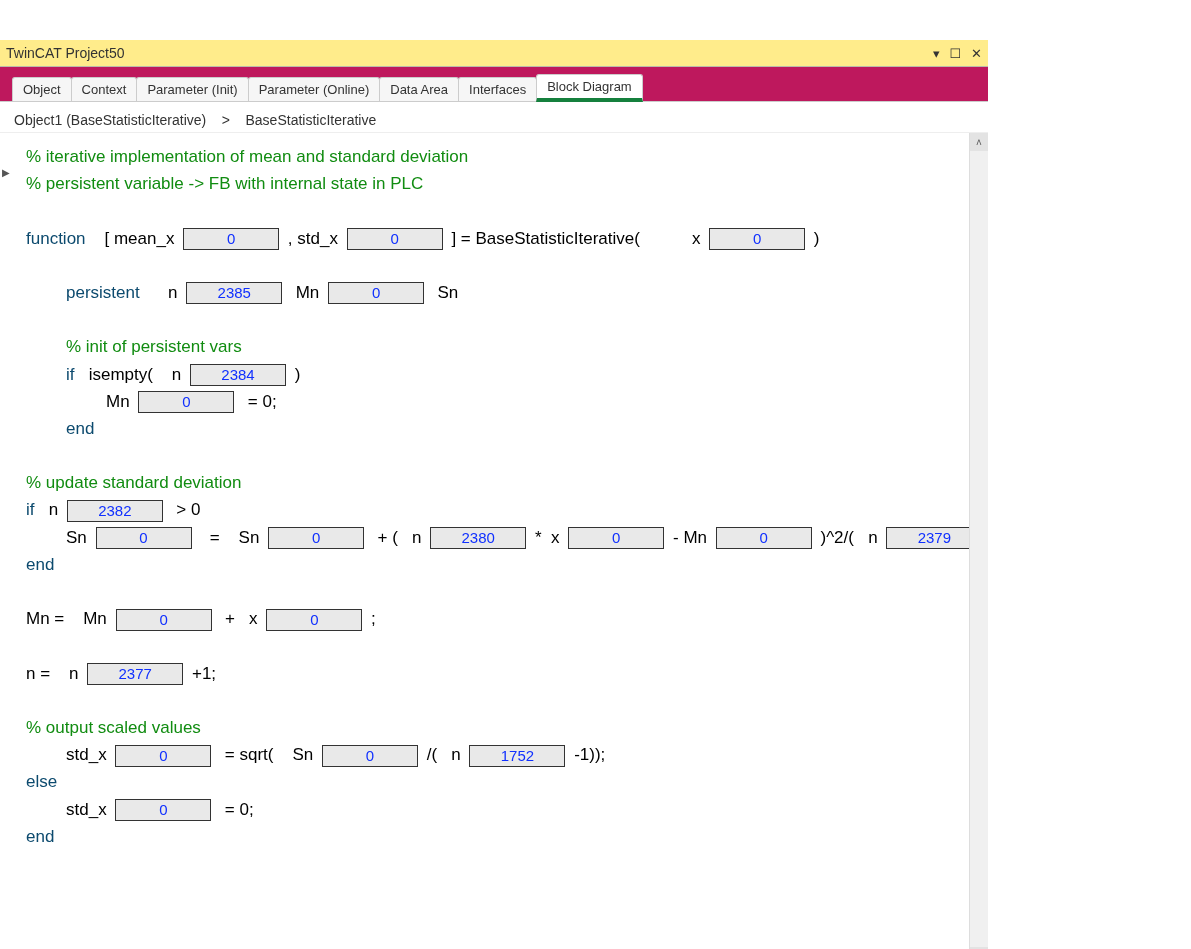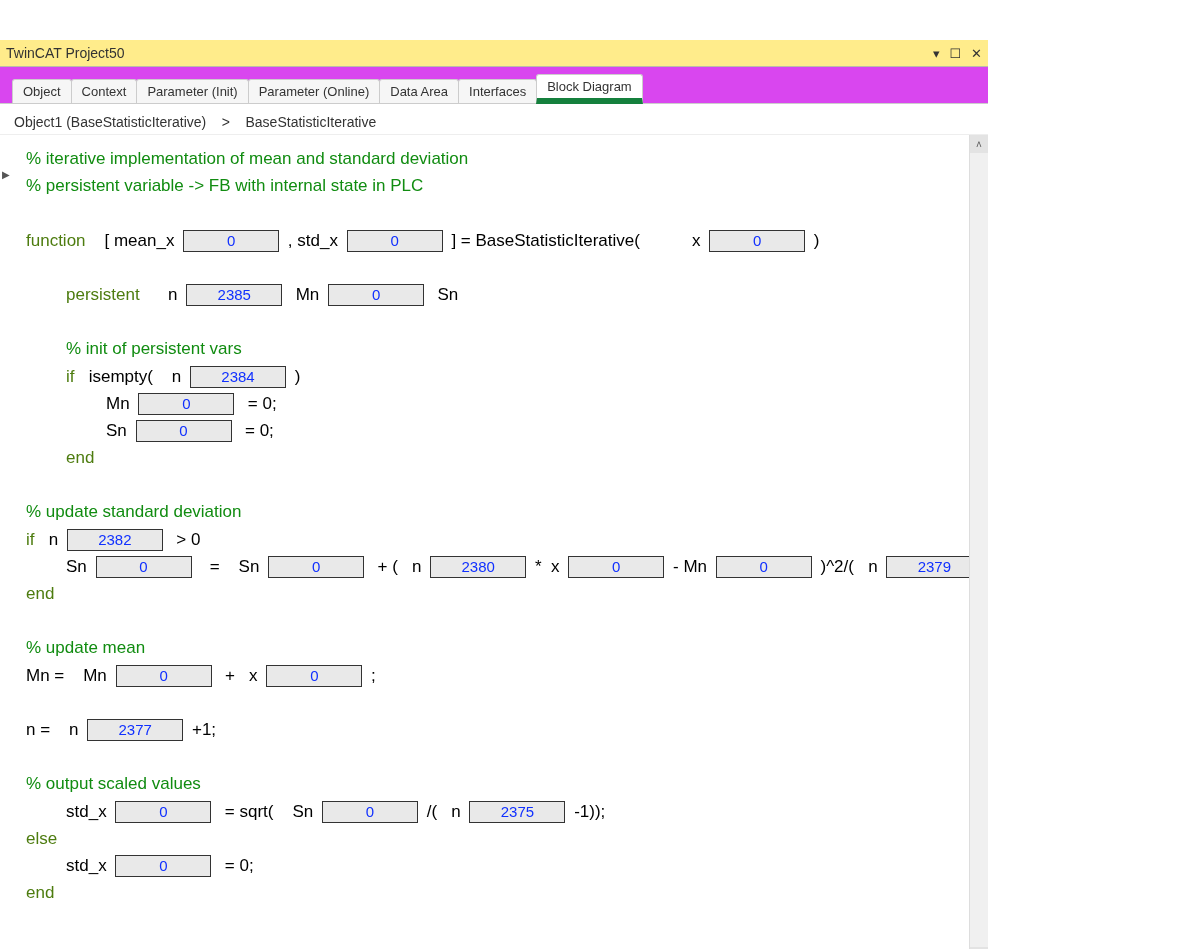--- a/index.html
+++ b/index.html
@@ -40,38 +40,38 @@
   .titlebar .win-controls .icon {
     font-size: 13px;
     color: #333;
     cursor: pointer;
   }
   .tabs {
     display: flex;
     align-items: flex-end;
     border-bottom: 1px solid #ccc;
     padding: 6px 6px 0 12px;
-    background: #d946ef;
+    background: #be185d;
   }
   .tab {
     border: 1px solid #ccc;
     border-bottom: none;
     padding: 4px 10px;
     margin-right: -1px;
     background: #f6f6f6;
     font-size: 13px;
     color: #333;
     cursor: pointer;
     border-top-left-radius: 3px;
     border-top-right-radius: 3px;
   }
   .tab.active {
     background: #fff;
     font-weight: normal;
-    border-bottom: 6px solid #15803d;
+    border-bottom: 4px solid #15803d;
     position: relative;
     top: 1px;
   }
   .breadcrumb {
     padding: 10px 14px 4px 14px;
     font-size: 14px;
     color: #333;
     border-bottom: 1px solid #eee;
   }
   .content-wrap {
@@ -83,21 +83,21 @@
   .content {
     flex: 1;
     overflow-y: auto;
     padding: 10px 12px 20px 26px;
     font-family: "Segoe UI", Tahoma, sans-serif;
     font-size: 17px;
     line-height: 1.6;
     white-space: nowrap;
   }
   .comment { color: #118c11; }
-  .kw { color: #4d7c0f; }
+  .kw { color: #0c4a6e; }
   .code { color: #000; }
   .valbox {
     display: inline-block;
     min-width: 86px;
     border: 1px solid #333;
     background: #e9e9e9;
     color: #1030ff;
     text-align: center;
     font-size: 15px;
     padding: 0 4px;
@@ -222,25 +222,20 @@
         <span class="code">n</span>
         <span class="valbox">2384</span>
         <span class="code">)</span>
       </div>
 
       <div class="line" style="padding-left:80px;">
         <span class="code">Mn</span>
         <span class="valbox">0</span>&nbsp;
         <span class="code">= 0;</span>
       </div>
-      <div class="line" style="padding-left:80px;">
-        <span class="code">Sn</span>
-        <span class="valbox">0</span>&nbsp;
-        <span class="code">= 0;</span>
-      </div>
       <div class="line kw" style="padding-left:40px;">end</div>
       <br>
 
       <div class="line comment">% update standard deviation</div>
       <div class="line">
         <span class="kw">if</span>&nbsp;&nbsp;
         <span class="code">n</span>
         <span class="valbox">2382</span>&nbsp;
         <span class="code">&gt; 0</span>
       </div>
@@ -262,21 +257,20 @@
         <span class="code">n</span>
         <span class="valbox">2379</span>
         <span class="code">^2+</span>&nbsp;&nbsp;
         <span class="code">n</span>
         <span class="valbox">2378</span>
         <span class="code">);</span>
       </div>
       <div class="line kw">end</div>
       <br>
 
-      <div class="line comment">% update mean</div>
       <div class="line">
         <span class="code">Mn =</span>&nbsp;&nbsp;&nbsp;
         <span class="code">Mn</span>
         <span class="valbox">0</span>&nbsp;
         <span class="code">+</span>&nbsp;&nbsp;
         <span class="code">x</span>
         <span class="valbox">0</span>
         <span class="code">;</span>
       </div>
       <br>
@@ -291,21 +285,21 @@
 
       <div class="line comment">% output scaled values</div>
       <div class="line" style="padding-left:40px;">
         <span class="code">std_x</span>
         <span class="valbox">0</span>&nbsp;
         <span class="code">= sqrt(</span>&nbsp;&nbsp;&nbsp;
         <span class="code">Sn</span>
         <span class="valbox">0</span>
         <span class="code">/(</span>&nbsp;&nbsp;
         <span class="code">n</span>
-        <span class="valbox">2375</span>
+        <span class="valbox">1752</span>
         <span class="code">-1));</span>
       </div>
       <div class="line kw">else</div>
       <div class="line" style="padding-left:40px;">
         <span class="code">std_x</span>
         <span class="valbox">0</span>&nbsp;
         <span class="code">= 0;</span>
       </div>
       <div class="line kw">end</div>
 

